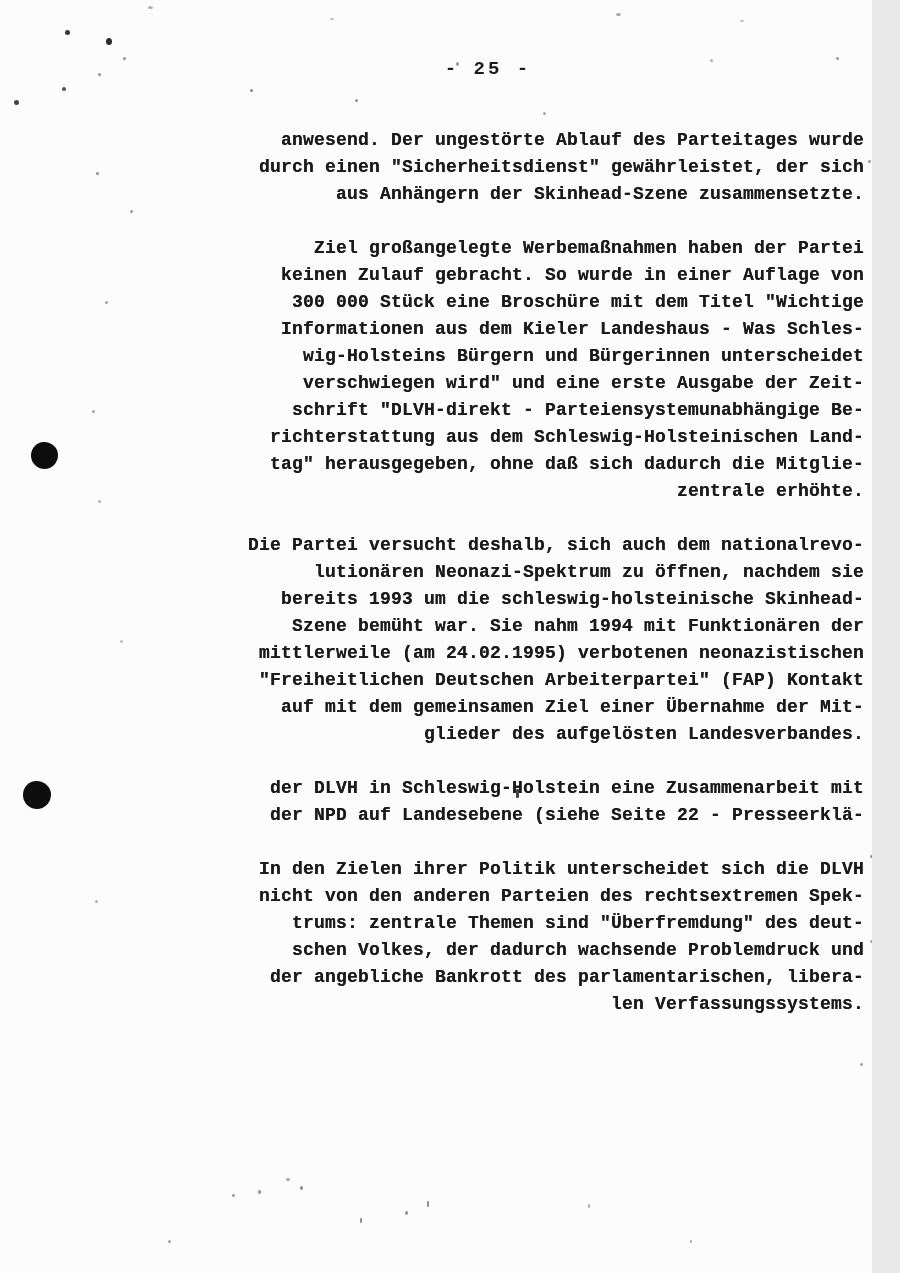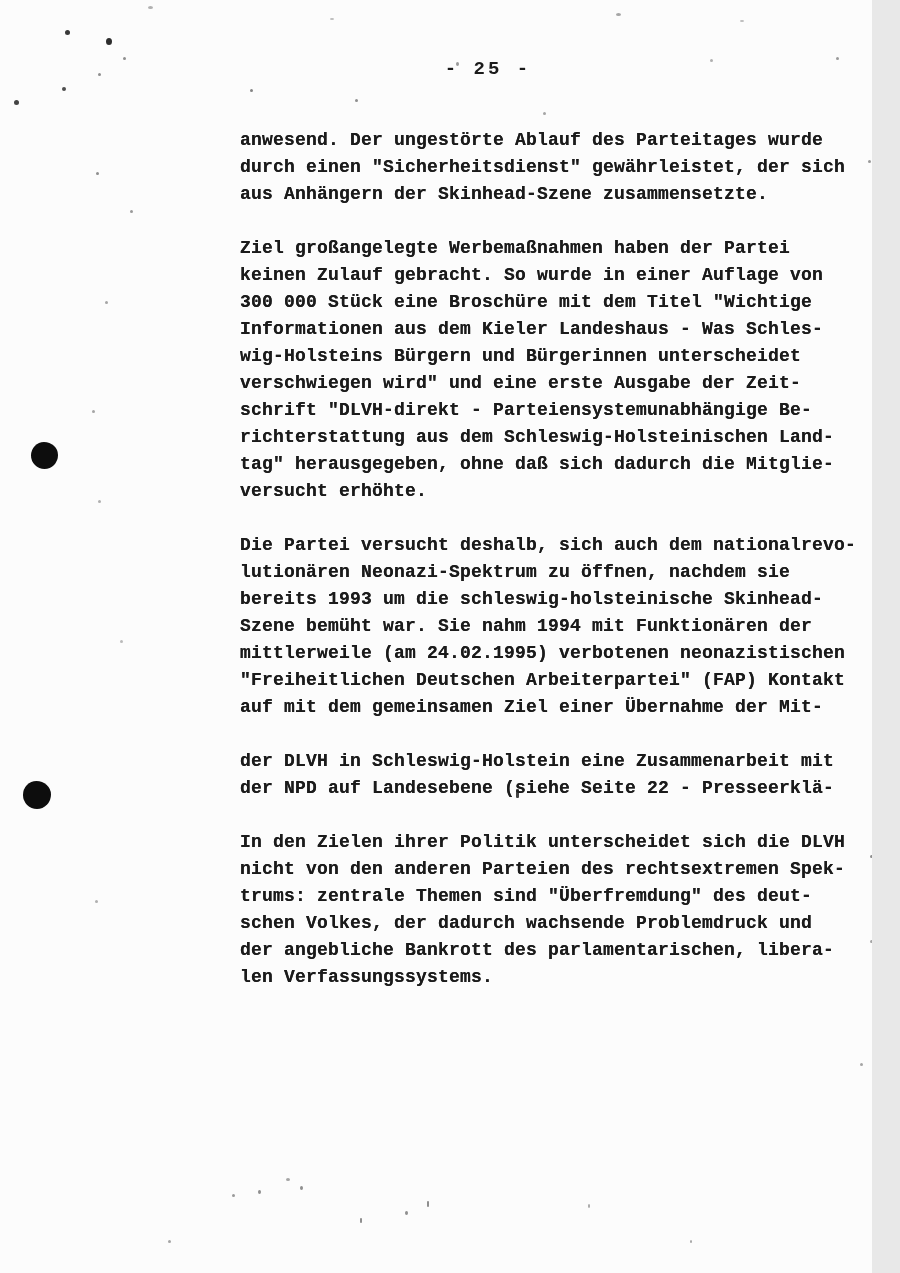--- a/index.html
+++ b/index.html
@@ -29,20 +29,21 @@
     color: var(--ink, #1b1b1b);
   }
   .text-block {
     position: absolute;
     left: 224px;
     top: 127px;
     width: 640px;
   }
   .paragraph {
     margin: 0 0 27px 16px;
+    text-align: right;
   }
   .line {
     height: 27px;
     line-height: 27px;
     font-size: 18px;
     font-weight: 700;
     white-space: pre;
     letter-spacing: 0.2px;
     text-shadow: 0 0 0.5px rgba(20,20,20,0.85);
   }
@@ -80,30 +81,31 @@
       <div class="paragraph">
         <div class="line">Ziel großangelegte Werbemaßnahmen haben der Partei</div>
         <div class="line">keinen Zulauf gebracht. So wurde in einer Auflage von</div>
         <div class="line">300 000 Stück eine Broschüre mit dem Titel "Wichtige</div>
         <div class="line">Informationen aus dem Kieler Landeshaus - Was Schles-</div>
         <div class="line">wig-Holsteins Bürgern und Bürgerinnen unterscheidet</div>
         <div class="line">verschwiegen wird" und eine erste Ausgabe der Zeit-</div>
         <div class="line">schrift "DLVH-direkt - Parteiensystemunabhängige Be-</div>
         <div class="line">richterstattung aus dem Schleswig-Holsteinischen Land-</div>
         <div class="line">tag" herausgegeben, ohne daß sich dadurch die Mitglie-</div>
-        <div class="line">versucht erhöhte.</div>
+        <div class="line">zentrale erhöhte.</div>
       </div>
       <div class="paragraph">
         <div class="line">Die Partei versucht deshalb, sich auch dem nationalrevo-</div>
         <div class="line">lutionären Neonazi-Spektrum zu öffnen, nachdem sie</div>
         <div class="line">bereits 1993 um die schleswig-holsteinische Skinhead-</div>
         <div class="line">Szene bemüht war. Sie nahm 1994 mit Funktionären der</div>
         <div class="line">mittlerweile (am 24.02.1995) verbotenen neonazistischen</div>
         <div class="line">"Freiheitlichen Deutschen Arbeiterpartei" (FAP) Kontakt</div>
         <div class="line">auf mit dem gemeinsamen Ziel einer Übernahme der Mit-</div>
+        <div class="line">glieder des aufgelösten Landesverbandes.</div>
       </div>
       <div class="paragraph">
         <div class="line">der DLVH in Schleswig-Holstein eine Zusammenarbeit mit</div>
         <div class="line">der NPD auf Landesebene (siehe Seite 22 - Presseerklä-</div>
       </div>
       <div class="paragraph">
         <div class="line">In den Zielen ihrer Politik unterscheidet sich die DLVH</div>
         <div class="line">nicht von den anderen Parteien des rechtsextremen Spek-</div>
         <div class="line">trums: zentrale Themen sind "Überfremdung" des deut-</div>
         <div class="line">schen Volkes, der dadurch wachsende Problemdruck und</div>

